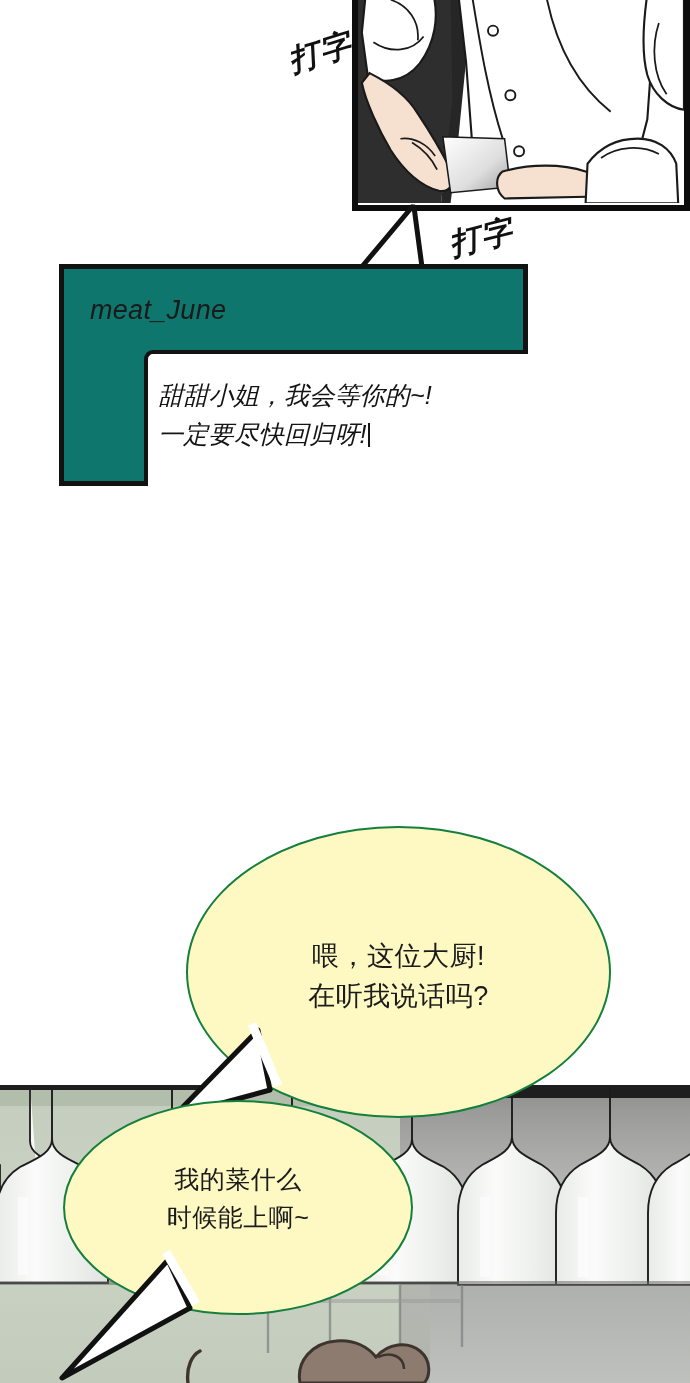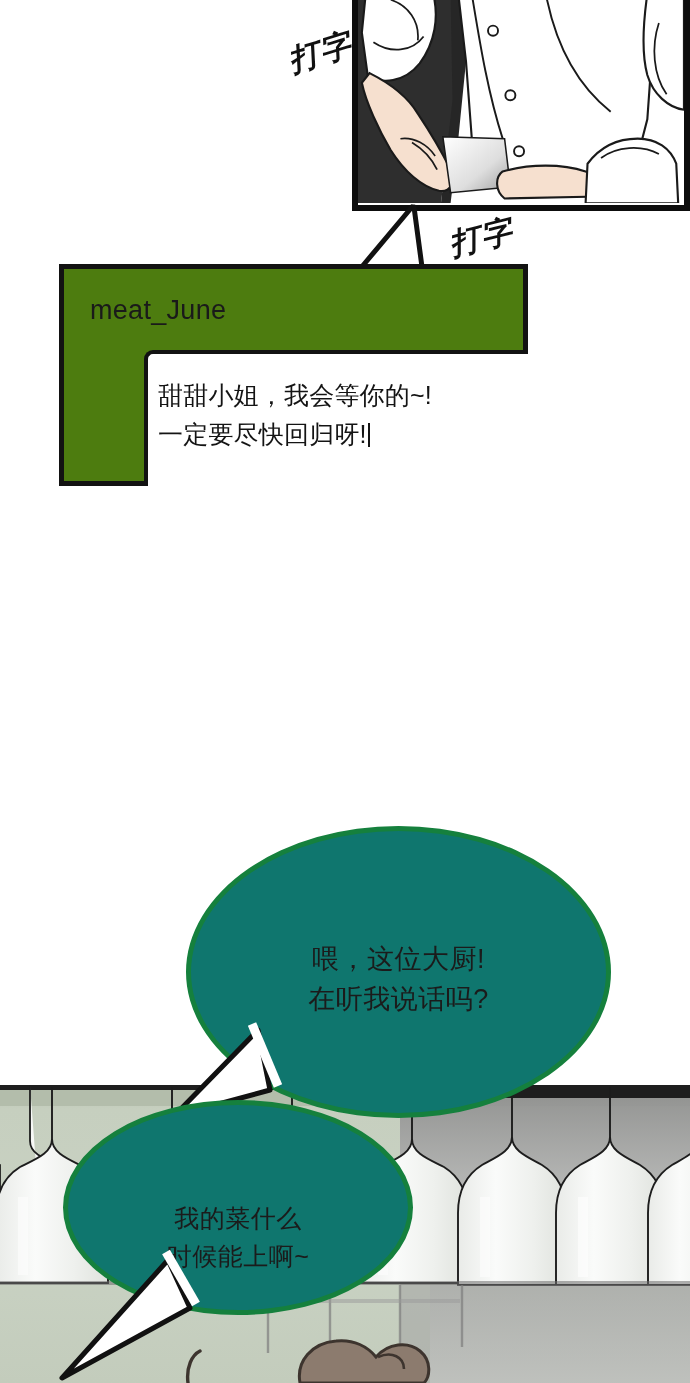--- a/index.html
+++ b/index.html
@@ -51,21 +51,22 @@
     font-style:italic;
   }
 
   
   #chat-box{
     position:absolute;
     left:59px; top:264px;
     width:469px; height:222px;
     border:5px solid #121212;
     box-sizing:border-box;
-    background:#4d7c0f;
+    background:#0f766e;
+    font-style:italic;
   }
   #chat-username{
     position:absolute;
     left:26px; top:26px;
     font-size:27px;
     color:#1a1a1a;
     letter-spacing:.3px;
     white-space:nowrap;
   }
   #chat-inner{
@@ -101,22 +102,22 @@
     position:absolute;
     left:0; top:1085px;
     width:690px; height:298px;
     overflow:hidden;
     background:#c2ccbb;
   }
 
   
   .bubble{
     position:absolute;
-    background:#0f766e;
-    border:5px solid #15803d;
+    background:#fef9c3;
+    border:2px solid #15803d;
     border-radius:50%;
     box-sizing:border-box;
   }
   #bubble-top{
     left:186px; top:826px;
     width:425px; height:292px;
     z-index:6;
   }
   #bubble-bottom{
     left:63px; top:1100px;
@@ -127,21 +128,21 @@
     position:absolute;
     left:0; right:0;
     text-align:center;
     font-size:27px;
     line-height:40px;
     color:#1b1b1b;
     white-space:pre-line;
     letter-spacing:.5px;
   }
   #bubble-top .bubble-text{top:108px;}
-  #bubble-bottom .bubble-text{top:58px;font-size:25px;line-height:38px;margin-top:36px;}
+  #bubble-bottom .bubble-text{top:58px;font-size:25px;line-height:38px;}
 </style>
 </head>
 <body>
 
 <div id="page">
 
   <div id="top-panel">
     <svg class="panel-art" viewBox="0 0 338 217" preserveAspectRatio="none">
 
       <rect x="0" y="0" width="338" height="217" fill="#ffffff"></rect>

